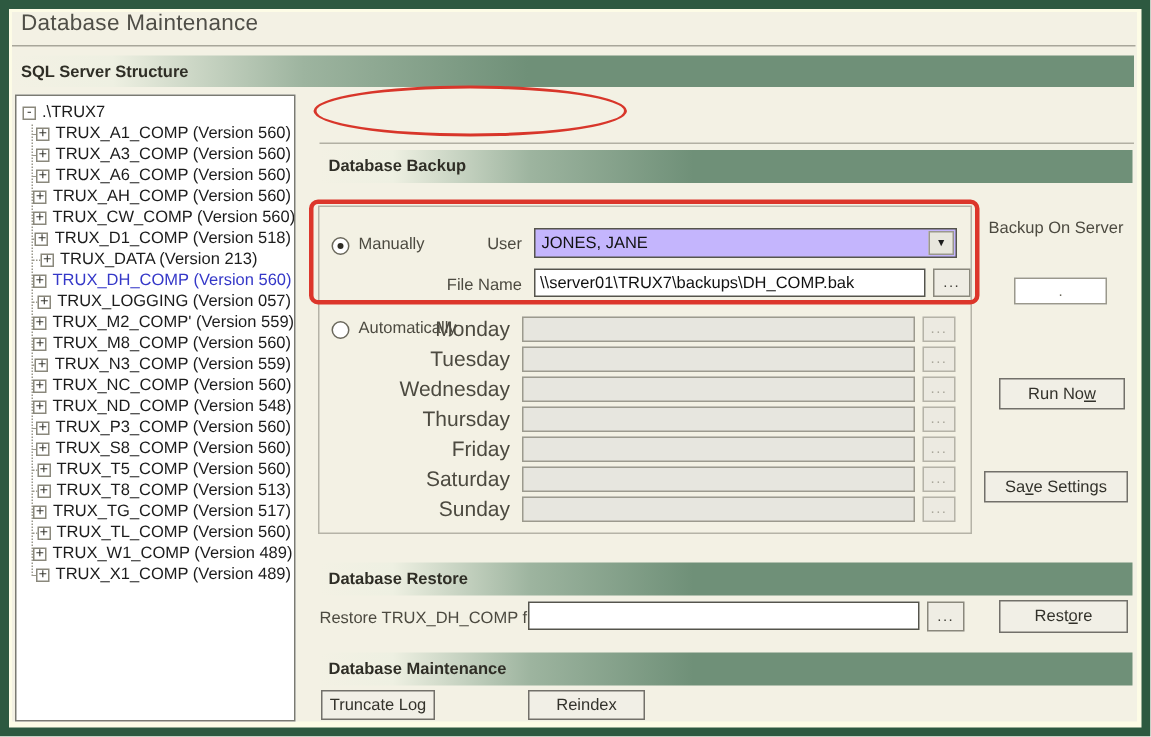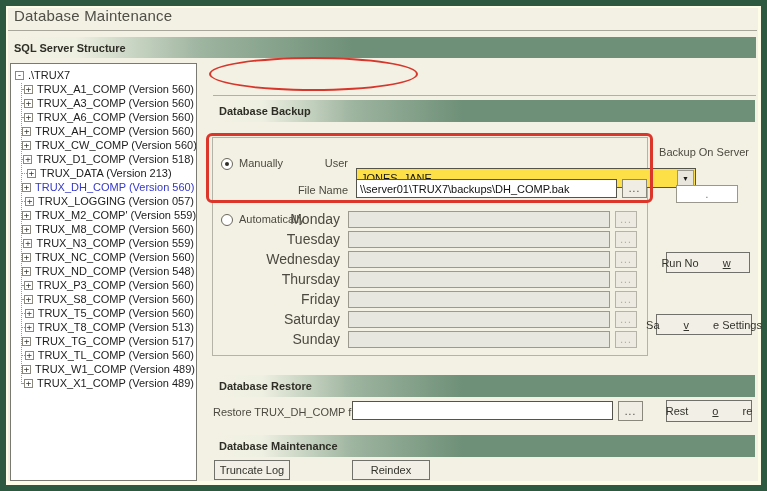--- a/index.html
+++ b/index.html
@@ -74,22 +74,22 @@
     content:""; position:absolute; left:3px; top:3px; width:4px; height:4px;
     border-radius:50%; background:#2f2d26;
   }
   .lbl { font-size:11px; color:#4c4a40; white-space:nowrap; }
   .rlbl { text-align:right; }
 
   #radio-manually { left:221px; top:158px; }
   #lbl-manually { left:239px; top:157px; }
   #lbl-user { left:250px; top:157px; width:98px; }
   #combo-user {
-    left:356px; top:168px; width:340px; height:20px;
-    background:#fde047; border:1px solid #55544c; font-size:11px; color:#111;
+    left:356px; top:152px; width:282px; height:20px;
+    background:#c4b5fd; border:1px solid #55544c; font-size:11px; color:#111;
   }
   #combo-user .val { position:absolute; left:4px; top:3px; }
   .combo-btn {
     position:absolute; right:1px; top:1px; bottom:1px; width:17px;
     background:#e8e6dd; border:1px solid #9a988c; display:flex; align-items:center; justify-content:center;
   }
   .combo-btn .arr { font-size:7px; color:#1c1c1c; line-height:7px; }
   #lbl-filename { left:250px; top:184px; width:98px; }
   #input-filename {
     left:356px; top:179px; width:261px; height:19px;
@@ -121,21 +121,20 @@
   
   #lbl-backup-server { left:658px; top:146px; width:92px; text-align:center; line-height:13px; }
   #server-box {
     left:676px; top:185px; width:62px; height:18px; background:#fff; border:1px solid #9a988c;
     font-size:10px; color:#6a685c; display:flex; align-items:center; justify-content:center;
   }
   .btn {
     background:#f1efe6; border:1px solid #72706a; font-size:11px; color:#33322b;
     display:flex; align-items:center; justify-content:center; white-space:nowrap;
     font-family:"Liberation Sans", sans-serif;
-    gap:24px;
   }
   .btn .mnem { text-decoration:underline; }
   #btn-run { left:666px; top:252px; width:84px; height:21px; }
   #btn-save { left:656px; top:314px; width:96px; height:21px; }
 
   
   #lbl-restore { left:213px; top:406px; }
   #input-restore {
     left:352px; top:401px; width:261px; height:19px;
     border:1px solid #55544c; background:#fff; font-size:11px; padding:0 3px;

